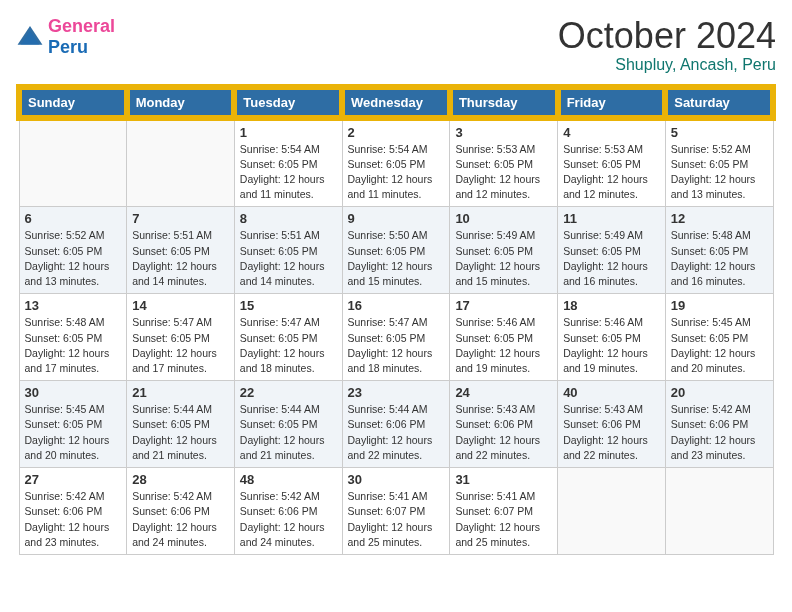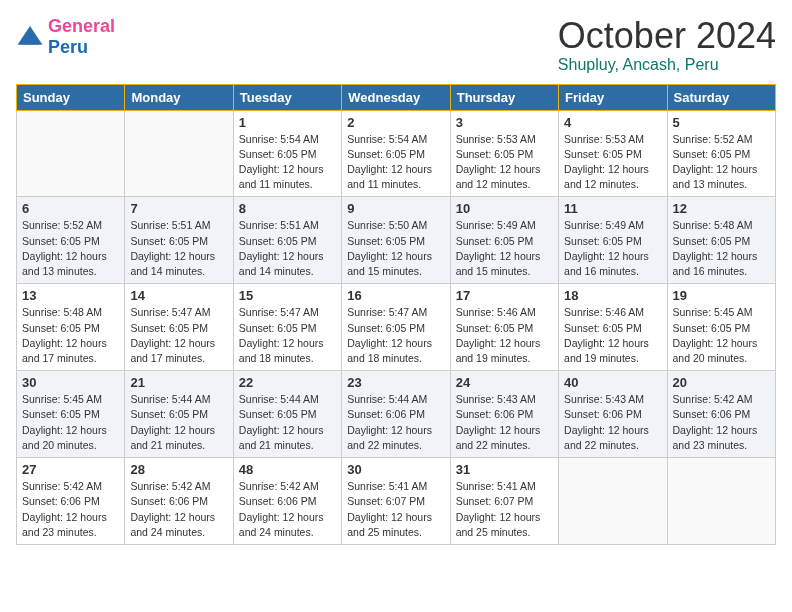--- a/index.html
+++ b/index.html
@@ -29,20 +29,21 @@
     .logo-text-blue {
       font-size: 18px;
       font-weight: bold;
       color: #1a6bb5;
     }
     .logo-icon {
       width: 28px;
       height: 28px;
     }
     .title-block {
+      text-align: right;
     }
     .month-title {
       font-size: 36px;
       font-weight: normal;
       color: #333;
       line-height: 1.1;
     }
     .location-title {
       font-size: 16px;
       color: #0f766e;
@@ -51,21 +52,21 @@
       width: 100%;
       border-collapse: collapse;
       border: 1px solid #ccc;
     }
     .calendar th {
       background: #2e6da4;
       color: #fff;
       padding: 5px 6px;
       font-size: 13px;
       text-align: left;
-      border: 1px solid #eab308;
+      border: 6px solid #eab308;
     }
     .calendar td {
       border: 1px solid #ccc;
       vertical-align: top;
       padding: 4px 5px;
       width: 108px;
       min-height: 80px;
       font-size: 11px;
       color: #333;
       background: #fff;

